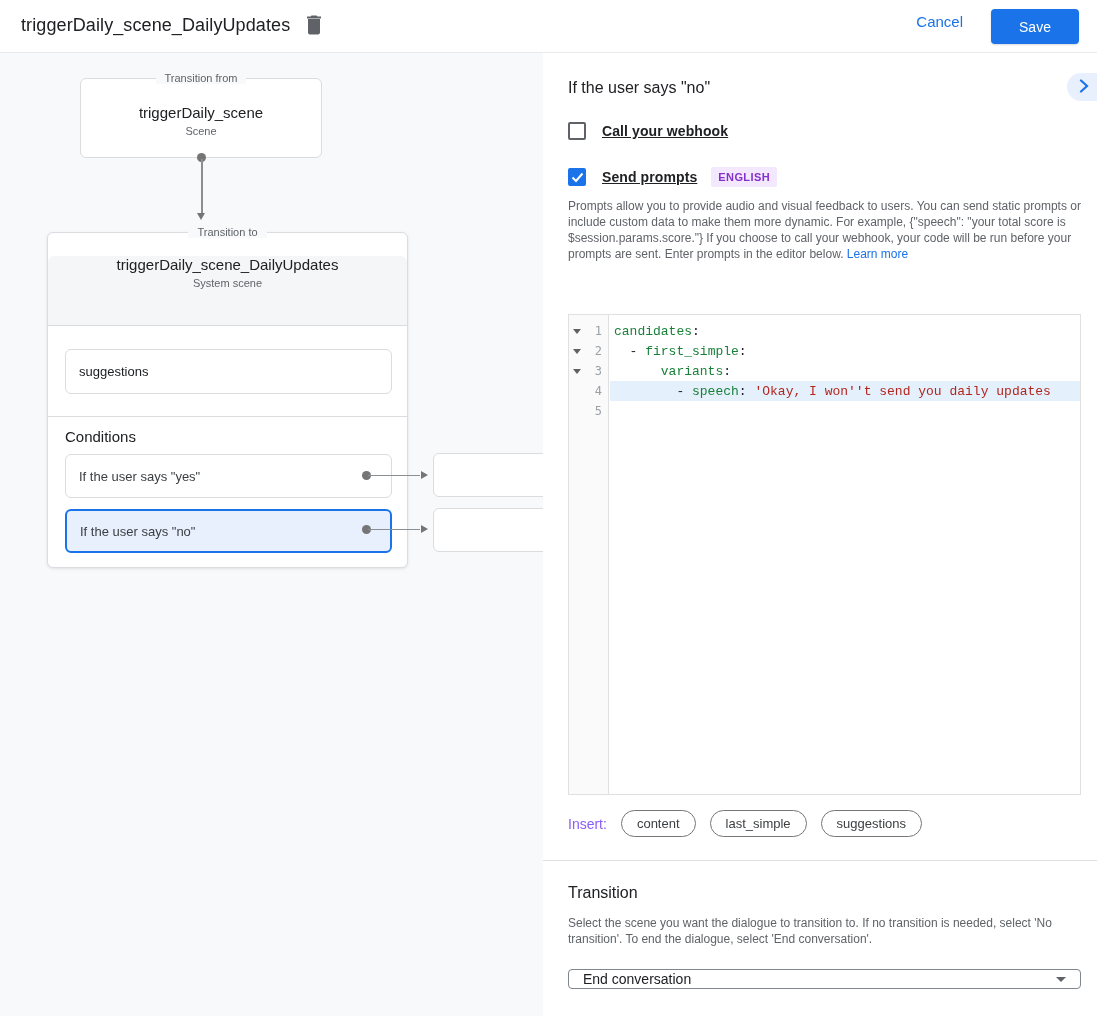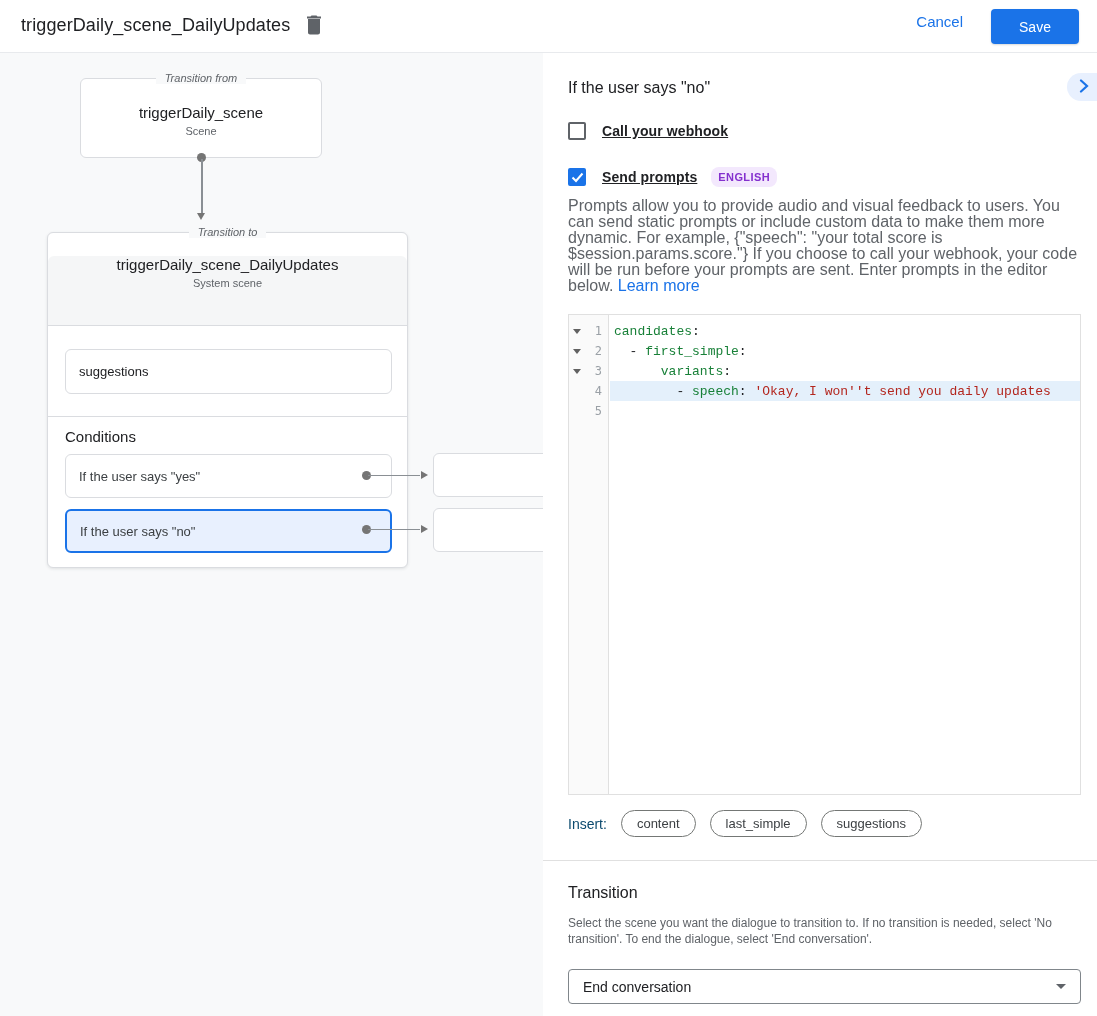--- a/index.html
+++ b/index.html
@@ -11,21 +11,21 @@
   .trash-btn { position:absolute; left:300px; top:12px; width:28px; height:28px; border:none; background:transparent; cursor:pointer; }
   .btn-cancel { position:absolute; right:134px; top:13px; border:none; background:transparent; color:#1a73e8; font-size:15px; font-weight:500; cursor:pointer; font-family:inherit; }
   .btn-save { position:absolute; right:18px; top:9px; width:88px; height:35px; background:#1a73e8; color:#fff; border:none; border-radius:4px; font-size:14px; font-weight:500; cursor:pointer; font-family:inherit; box-shadow:0 1px 2px rgba(60,64,67,.2); }
 
   .main { display:flex; width:1097px; height:963px; }
 
   
   .canvas { position:relative; width:543px; height:963px; background:#f8f9fa; overflow:hidden; flex:none; }
   .node { position:absolute; background:#fff; border:1px solid #dadce0; border-radius:6px; }
   .legend { position:absolute; top:-7px; left:0; right:0; text-align:center; font-size:11px; color:#5f6368; pointer-events:none; }
-  .legend span { background:#f8f9fa; padding:0 9px;font-style:italic; }
+  .legend span { background:#f8f9fa; padding:0 9px; }
   .from-node { left:80px; top:25px; width:242px; height:80px; }
   .node-title { text-align:center; font-size:15px; color:#202124; margin-top:25px; }
   .node-sub { text-align:center; font-size:11px; color:#5f6368; margin-top:4px; }
 
   .varrow { position:absolute; left:197px; top:100px; width:9px; height:70px; }
   .varrow .dot { position:absolute; left:0; top:0; width:9px; height:9px; border-radius:50%; background:#757575; }
   .varrow .line { position:absolute; left:4px; top:6px; width:1.5px; height:54px; background:#8a8f94; }
   .varrow .head { position:absolute; left:0; top:60px; width:0; height:0; border-left:4.5px solid transparent; border-right:4.5px solid transparent; border-top:7px solid #757575; }
 
   .to-card { position:absolute; left:21px; top:179px; width:361px; height:336px; background:#fff; border:1px solid #dadce0; border-radius:6px; box-shadow:0 1px 3px rgba(60,64,67,.12);margin-left:26px; }
@@ -54,23 +54,23 @@
   .panel-title { position:absolute; left:25px; top:26px; font-size:16px; color:#202124; }
   .expand-btn { position:absolute; right:0; top:20px; width:30px; height:28px; background:#e8f0fe; border:none; border-radius:14px 0 0 14px; cursor:pointer; display:flex; align-items:center; justify-content:center; padding-left:4px; }
 
   .check-row { position:absolute; left:25px; display:flex; align-items:center; cursor:pointer; }
   .row-webhook { top:69px; }
   .row-prompts { top:114px; }
   .cbox { width:18px; height:18px; border:2px solid #5f6368; border-radius:2px; background:#fff; flex:none; }
   .cbox.checked { background:#1a73e8; border-color:#1a73e8; display:flex; align-items:center; justify-content:center; }
   .cbox.checked svg { display:block; }
   .check-label { margin-left:16px; font-size:14px; font-weight:700; color:#202124; letter-spacing:.1px;text-decoration:underline; }
-  .lang-badge { margin-left:14px; background:#f3e8fd; color:#8430ce; font-size:11px; font-weight:700; letter-spacing:.4px; padding:4px 7px; border-radius:8px; }
-
-  .prompt-desc { position:absolute; left:25px; top:145px; width:514px; font-size:16px; line-height:16px; color:#5f6368; }
+  .lang-badge { margin-left:14px; background:#f3e8fd; color:#8430ce; font-size:11px; font-weight:700; letter-spacing:.4px; padding:4px 7px; border-radius:2px; }
+
+  .prompt-desc { position:absolute; left:25px; top:145px; width:514px; font-size:12px; line-height:16px; color:#5f6368; }
   .learn-more { color:#1a73e8; text-decoration:none; cursor:pointer; }
 
   .tabs { position:absolute; left:25px; top:219px; display:flex; }
   .tab { width:107px; height:36px; display:flex; align-items:center; justify-content:center; font-size:13px; font-weight:500; letter-spacing:.3px; color:#5f6368; cursor:pointer; }
   .tab.active { color:#1a73e8; background:#e8f0fe; }
 
   .editor { position:absolute; left:25px; top:261px; width:513px; height:481px; border:1px solid #e0e0e0; background:#fff; font-family:"DejaVu Sans Mono", monospace; font-size:13px; overflow:hidden; }
   .gutter-col { position:absolute; left:0; top:0; bottom:0; width:40px; background:#fafafa; border-right:1px solid #e0e0e0; }
   .code-area { position:absolute; left:41px; top:0; right:0; bottom:0;font-family:Liberation Mono, monospace; }
   .code-line, .gutter-cell { height:20px; }
@@ -80,28 +80,28 @@
   .fold { width:0; height:0; border-left:4px solid transparent; border-right:4px solid transparent; border-top:5px solid #616161; }
   .fold.empty { border:none; width:8px; }
   .lnum { flex:1; text-align:right; color:#9aa0a6; font-size:12px; }
   .code-line { display:flex; align-items:center; padding-left:4px; white-space:pre; overflow:hidden; }
   .code-line.active { background:#e4f0fb; }
   .tok-key { color:#188038; }
   .tok-string { color:#b3261e; }
   .tok-plain { color:#202124; }
 
   .insert-row { position:absolute; left:25px; top:757px; display:flex; align-items:center; }
-  .insert-label { font-size:14px; color:#0c4a6e; margin-right:14px; }
+  .insert-label { font-size:14px; color:#8b5cf6; margin-right:14px; }
   .chip { height:27px; display:inline-flex; align-items:center; padding:0 15px; border:1px solid #747775; border-radius:14px; background:#fff; font-size:13px; color:#3c4043; margin-right:14px; cursor:pointer; font-family:inherit; }
 
   .panel-divider { position:absolute; left:0; right:0; top:807px; height:1px; background:#e0e0e0; }
 
   .transition-title { position:absolute; left:25px; top:831px; font-size:16px; color:#202124; }
   .transition-desc { position:absolute; left:25px; top:862px; width:514px; font-size:12px; line-height:16px; color:#5f6368; }
-  .dropdown { position:absolute; left:25px; top:916px; width:513px; height:35px; border:1px solid #80868b; border-radius:4px; background:#fff; display:flex; align-items:center; padding:0 14px; font-size:14px; color:#202124; cursor:pointer; }
+  .dropdown { position:absolute; left:25px; top:916px; width:513px; height:20px; border:1px solid #80868b; border-radius:4px; background:#fff; display:flex; align-items:center; padding:0 14px; font-size:14px; color:#202124; cursor:pointer; }
   .dropdown .caret { margin-left:auto; width:0; height:0; border-left:5px solid transparent; border-right:5px solid transparent; border-top:5px solid #5f6368; }
 </style>
 </head>
 <body>
 
 <div class="topbar">
   <div class="page-title">triggerDaily_scene_DailyUpdates</div>
   <button class="trash-btn">
     <span>
       <svg width="18" height="21" viewBox="0 0 18 21">

